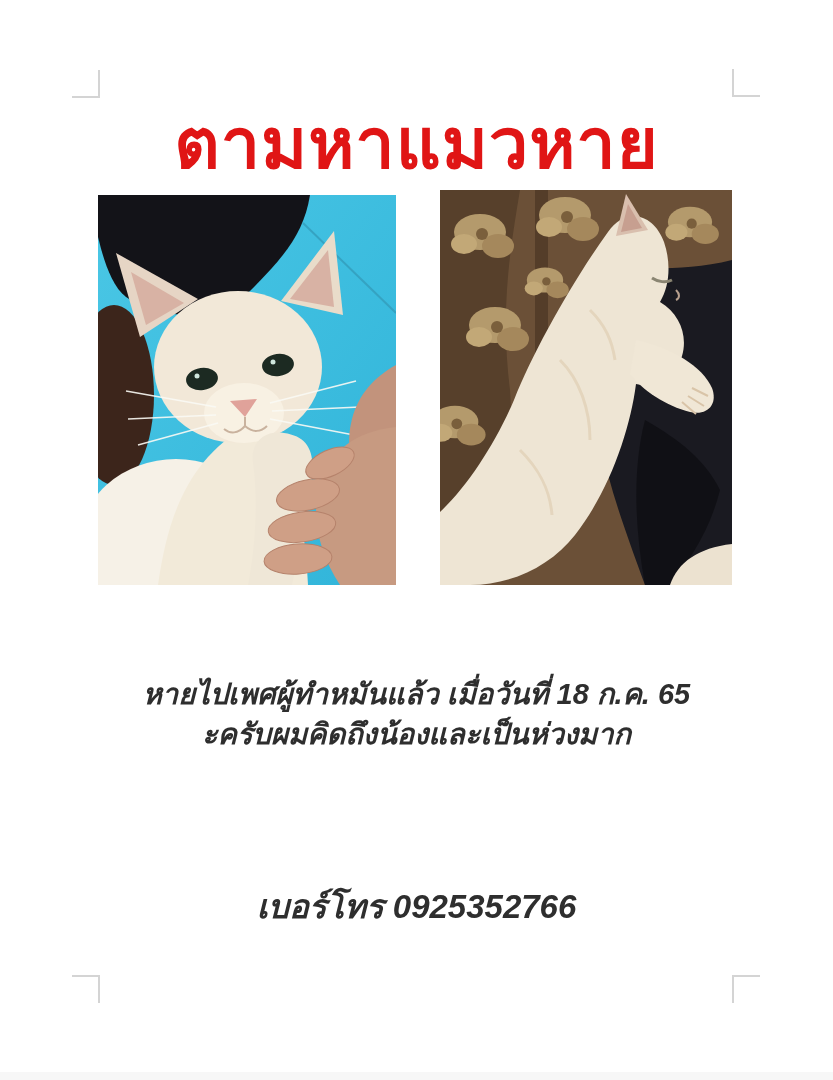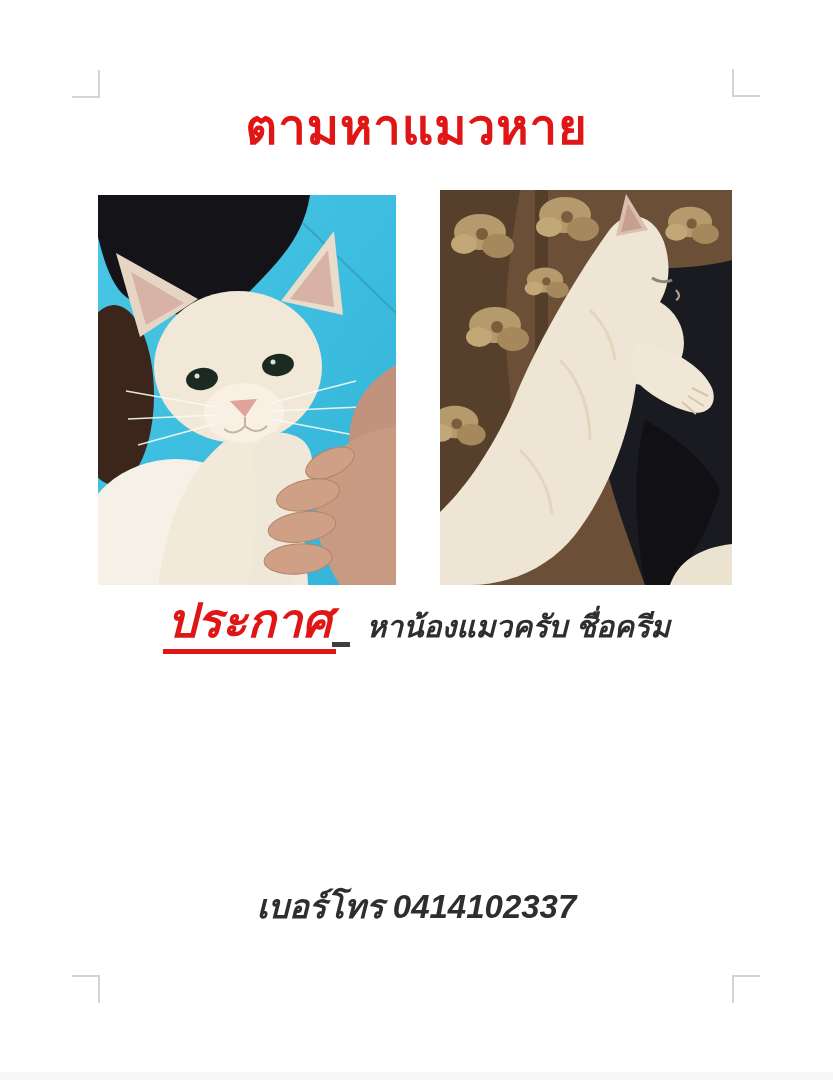--- a/index.html
+++ b/index.html
@@ -9,21 +9,21 @@
   }
   
   .crop-mark{position:absolute;width:26px;height:26px;}
   .crop-mark.tl{left:72px;top:70px;border-right:2px solid var(--crop_mark_gray,#d4d4d4);border-bottom:2px solid var(--crop_mark_gray,#d4d4d4);}
   .crop-mark.tr{left:732px;top:69px;border-left:2px solid var(--crop_mark_gray,#d4d4d4);border-bottom:2px solid var(--crop_mark_gray,#d4d4d4);}
   .crop-mark.bl{left:72px;top:975px;border-right:2px solid var(--crop_mark_gray,#d4d4d4);border-top:2px solid var(--crop_mark_gray,#d4d4d4);}
   .crop-mark.br{left:732px;top:975px;border-left:2px solid var(--crop_mark_gray,#d4d4d4);border-top:2px solid var(--crop_mark_gray,#d4d4d4);}
 
   .title{
     position:absolute;top:88px;left:0;right:0;margin:0;text-align:center;
-    font-size:49px;font-weight:800;letter-spacing:1px;color:var(--accent_red,#e01515);
+    font-size:70px;font-weight:800;letter-spacing:1px;color:var(--accent_red,#e01515);
   }
 
   .photo{position:absolute;overflow:hidden;}
   .photo svg{display:block;}
   .photo-left{left:98px;top:195px;width:298px;height:390px;}
   .photo-right{left:440px;top:190px;width:292px;height:395px;}
 
   .announce{position:absolute;top:595px;left:0;right:0;text-align:center;white-space:nowrap;}
   .announce-label{
     display:inline-block;font-size:47px;font-weight:800;font-style:italic;line-height:1.1;
@@ -147,24 +147,22 @@
       <path d="M252,198 L268,206 M248,206 L264,216 M242,212 L256,224" stroke="#d9c4a8" stroke-width="2"></path>
       <path d="M230,395 C238,372 258,358 292,354 L292,395 Z" fill="#ece2d0"></path>
       <g stroke="#dcc9ab" stroke-width="3" opacity="0.55" fill="none">
         <path d="M120,170 C140,190 150,220 150,250"></path>
         <path d="M80,260 C100,280 110,300 112,325"></path>
         <path d="M150,120 C165,135 172,150 175,170"></path>
       </g>
     </svg>
   </div>
 
-  <div class="announce">
-    <span class="announce-label">ประกาศ</span><span class="underline-tail"></span>
-    <span class="announce-text">หาน้องแมวครับ ชื่อครีม</span>
+
+  <div class="body-block">
+    <div class="body-line">หายไปเพศผู้ทำหมันแล้ว เมื่อวันที่ 18 ก.ค. 65</div>
+    <div class="body-line">ะครับผมคิดถึงน้องและเป็นห่วงมาก</div>
   </div>
 
-  <div class="body-block">
-  </div>
-
-  <div class="phone-line">เบอร์โทร 0414102337</div>
+  <div class="phone-line">เบอร์โทร 0925352766</div>
 
   <div class="bottom-strip"></div>
 </div>
 
 </body></html>

